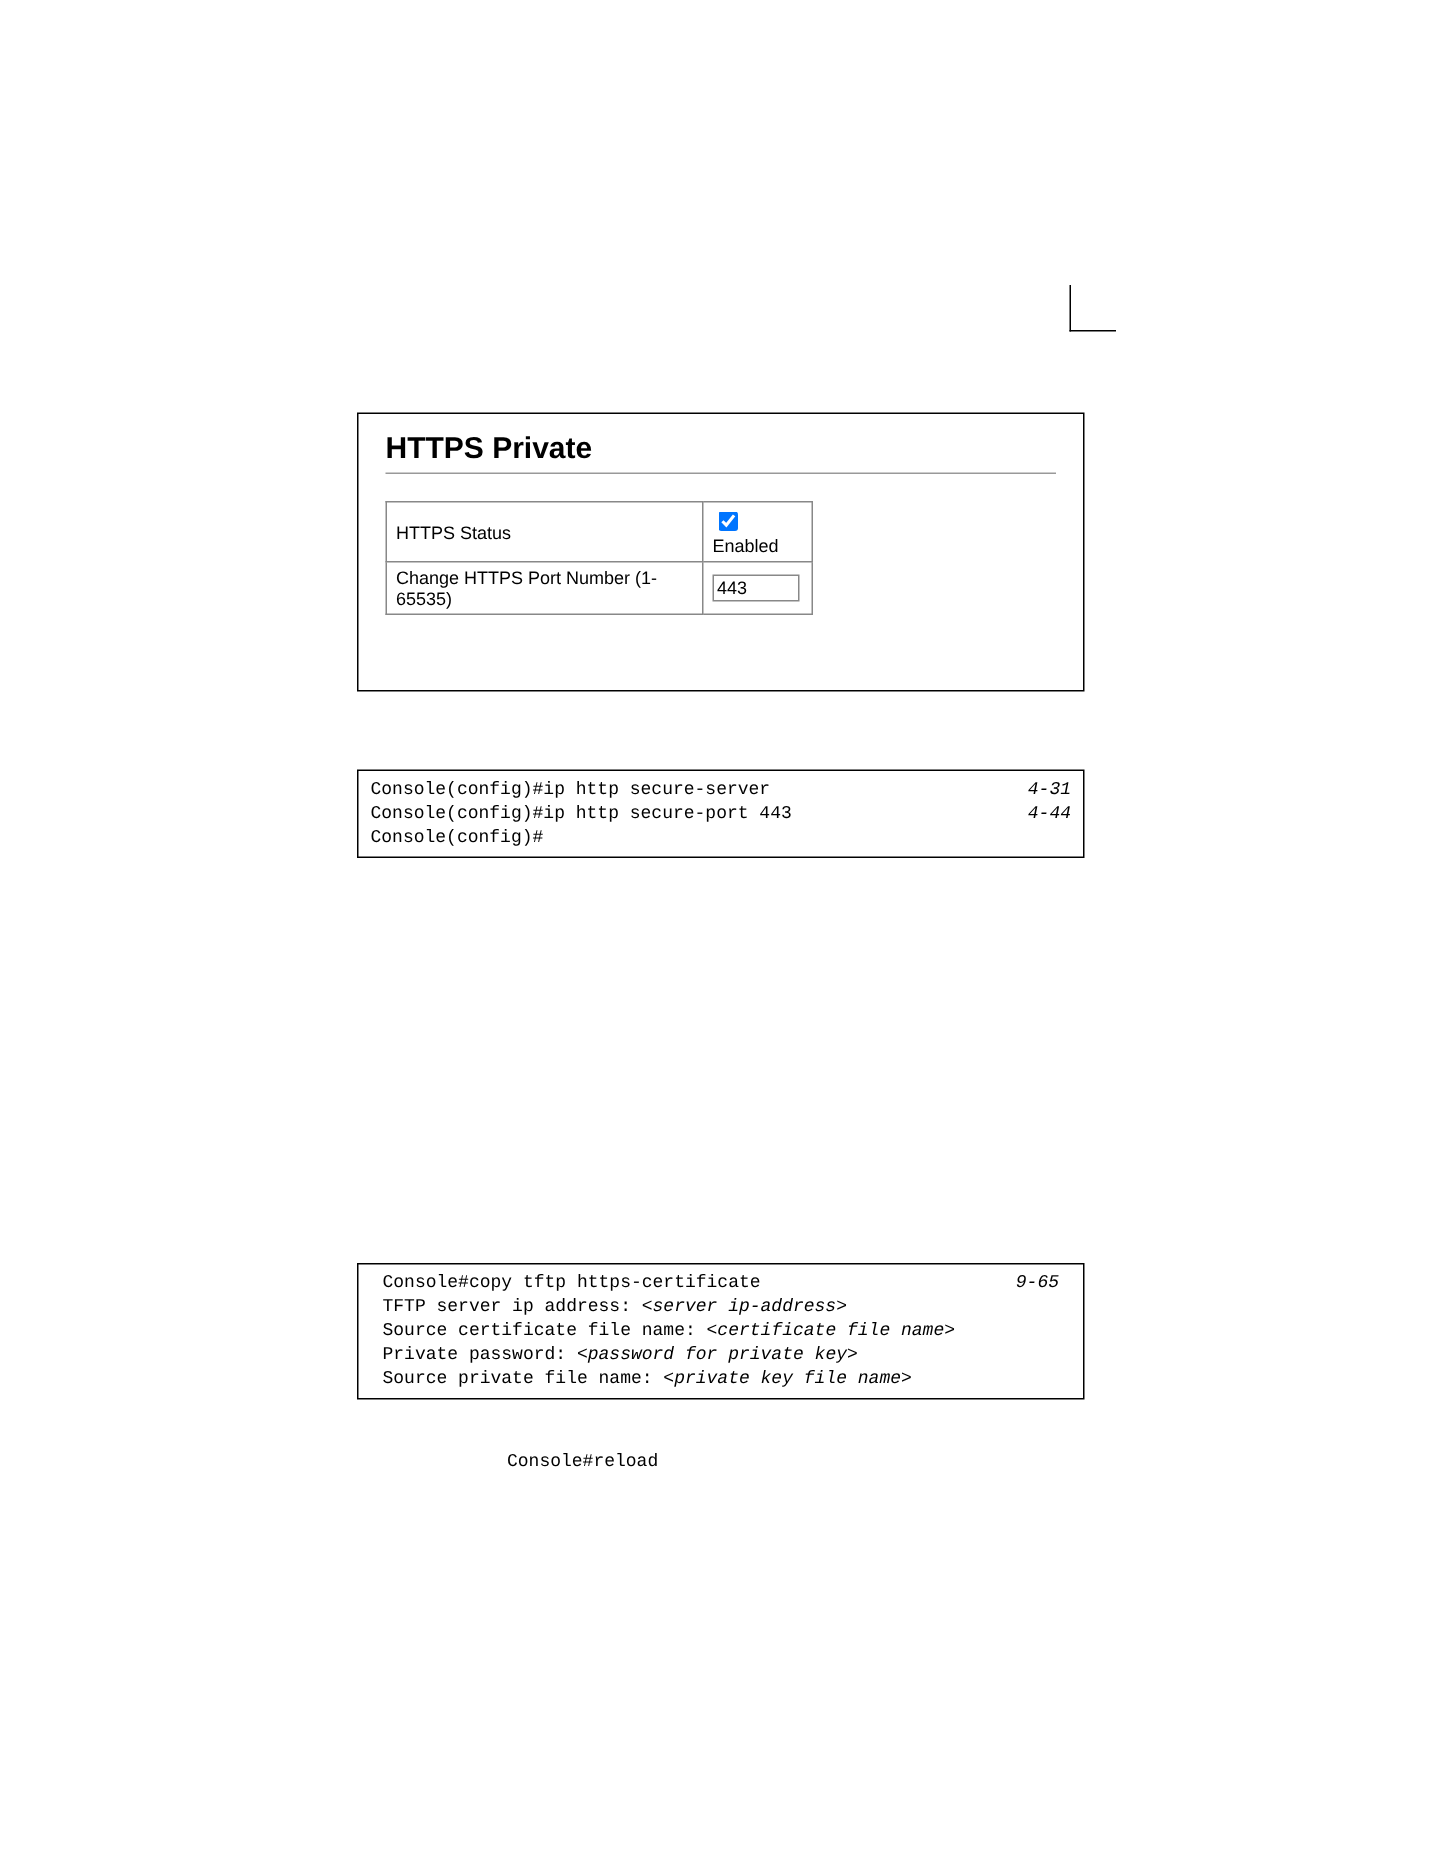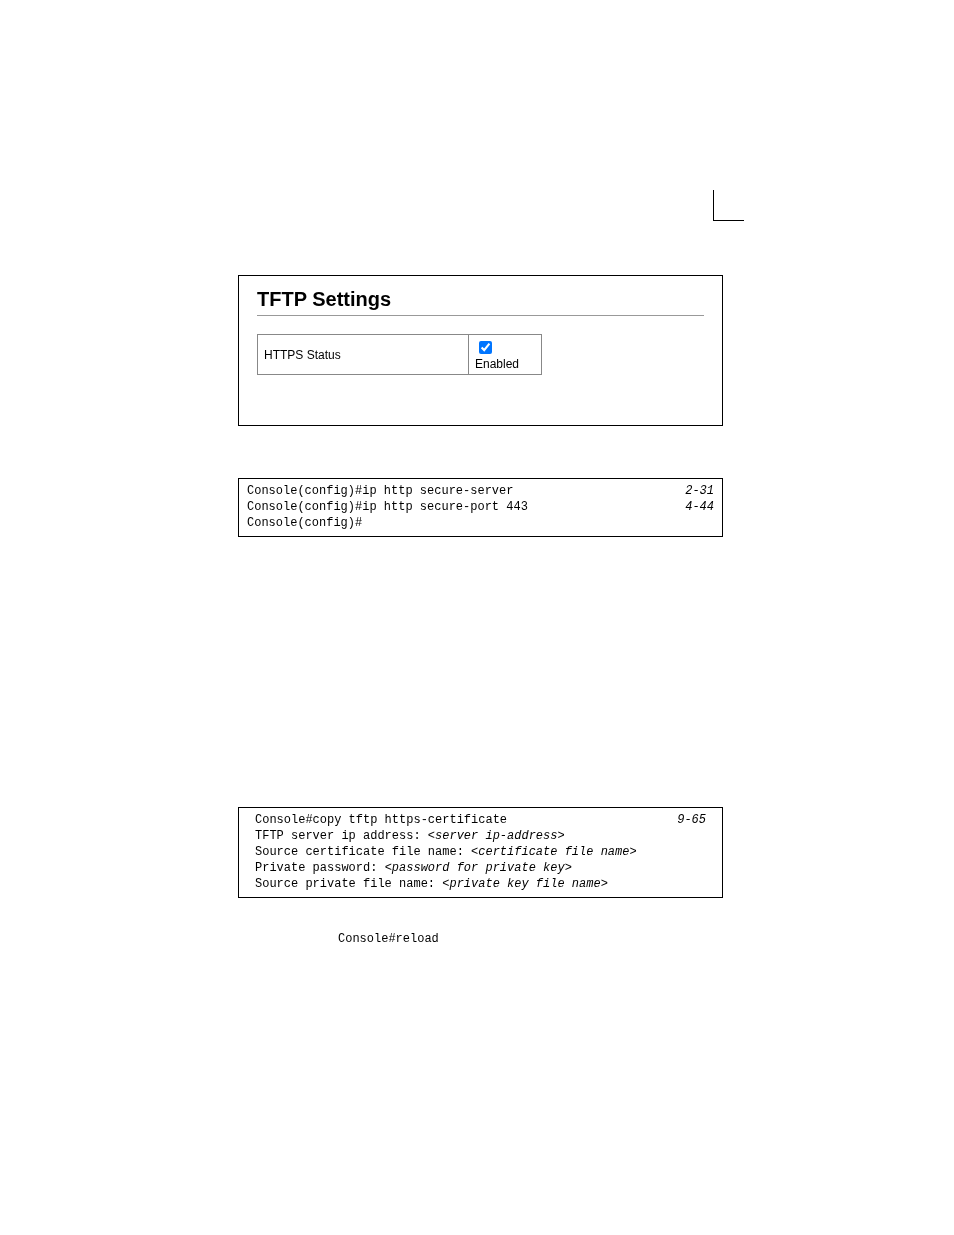--- a/index.html
+++ b/index.html
@@ -115,38 +115,44 @@
   }
 </style>
 </head>
 <body>
 
 <div class="crop-mark"></div>
 
 <div class="content">
 
   <div class="panel">
-    <div class="panel-title">TFTP Settings</div>
+    <div class="panel-title">HTTPS Private</div>
     <hr class="panel-hr">
     <table class="settings-table">
       <tbody>
           <tr>
         <td class="label-cell">HTTPS Status</td>
         <td class="value-cell">
           <input type="checkbox" class="check" checked="" style=""><span>Enabled</span>
         </td>
       </tr>
+      <tr>
+        <td class="label-cell">Change HTTPS Port Number (1-65535)</td>
+        <td class="value-cell">
+          <input type="text" class="port-input" value="443" style="">
+        </td>
+      </tr>
     </tbody>
       </table>
   </div>
 
   <div class="cli-box">
     <div class="cli-line">
       <span>Console(config)#ip http secure-server</span>
-      <span class="cli-ref">2-31</span>
+      <span class="cli-ref">4-31</span>
     </div>
     <div class="cli-line">
       <span>Console(config)#ip http secure-port 443</span>
       <span class="cli-ref">4-44</span>
     </div>
     <div class="cli-line">
       <span>Console(config)#</span>
       <span></span>
     </div>
   </div>

